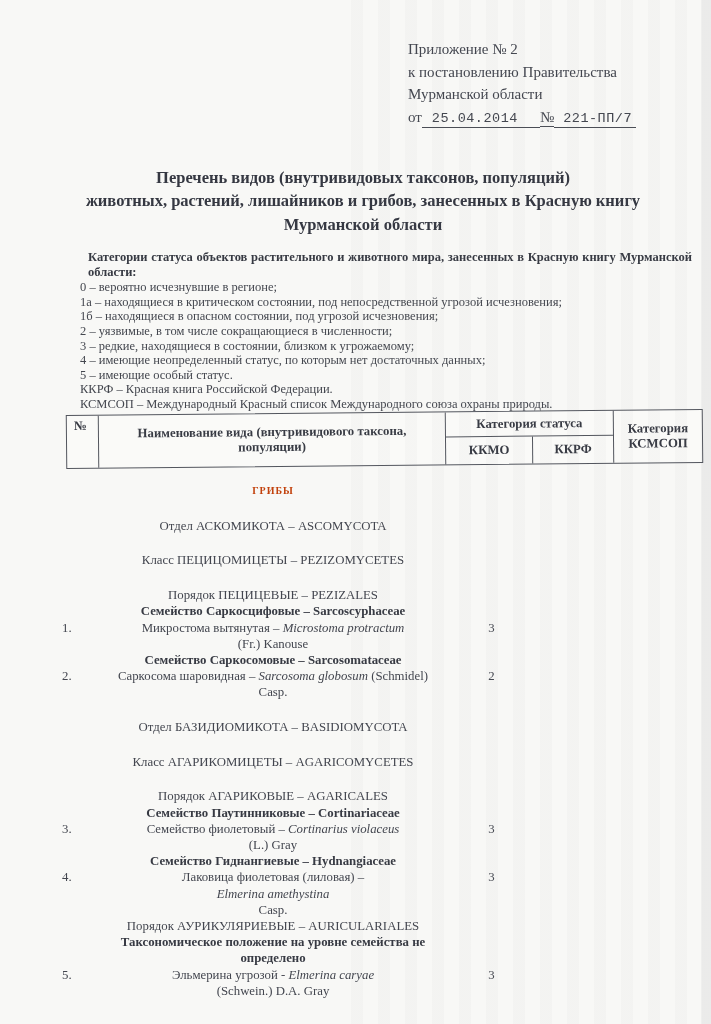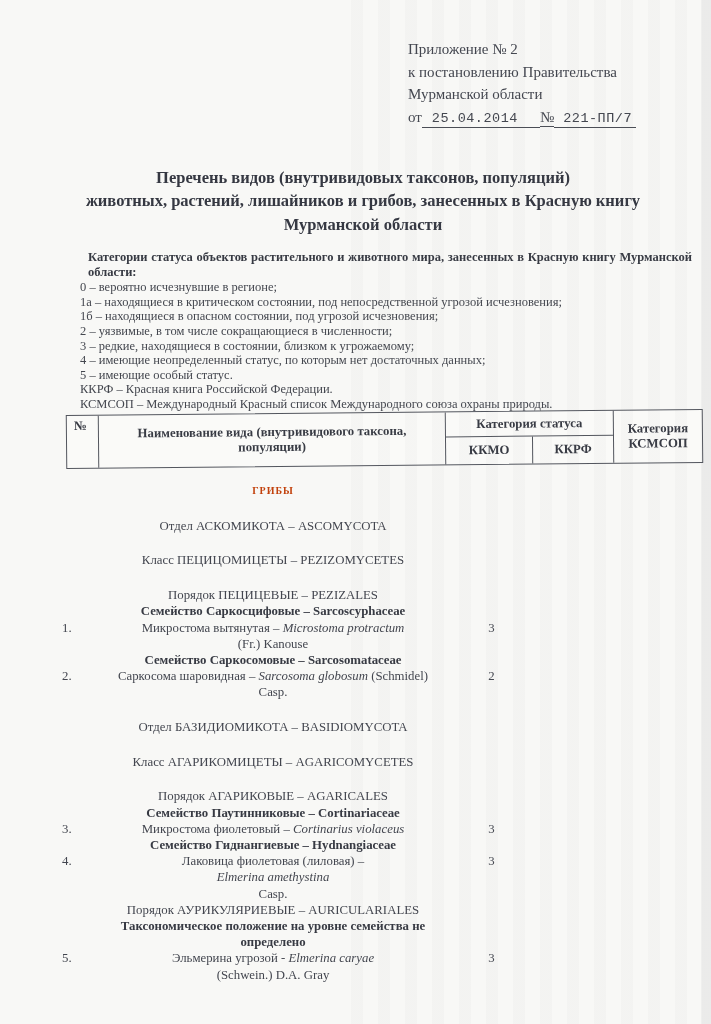--- a/index.html
+++ b/index.html
@@ -191,21 +191,22 @@
       <div class="brow t-family">
         <div class="c-num"></div>
         <div class="c-name">Семейство Паутинниковые – Cortinariaceae</div>
         <div class="c-kkmo"></div>
         <div class="c-kkrf"></div>
         <div class="c-ksm"></div>
       </div>
       <div class="brow t-species">
         <div class="c-num">3.</div>
         <div class="c-name">
-          <div class="sline"><span>Микростома фиолетовый – </span><span class="it">Cortinarius violaceus</span></div>
+          <div class="sline"><span>Семейство фиолетовый – </span><span class="it">Cortinarius violaceus</span></div>
+          <div class="sline"><span>(L.) Gray</span></div>
         </div>
         <div class="c-kkmo">3</div>
         <div class="c-kkrf"></div>
         <div class="c-ksm"></div>
       </div>
       <div class="brow t-family">
         <div class="c-num"></div>
         <div class="c-name">Семейство Гиднангиевые – Hydnangiaceae</div>
         <div class="c-kkmo"></div>
         <div class="c-kkrf"></div>

